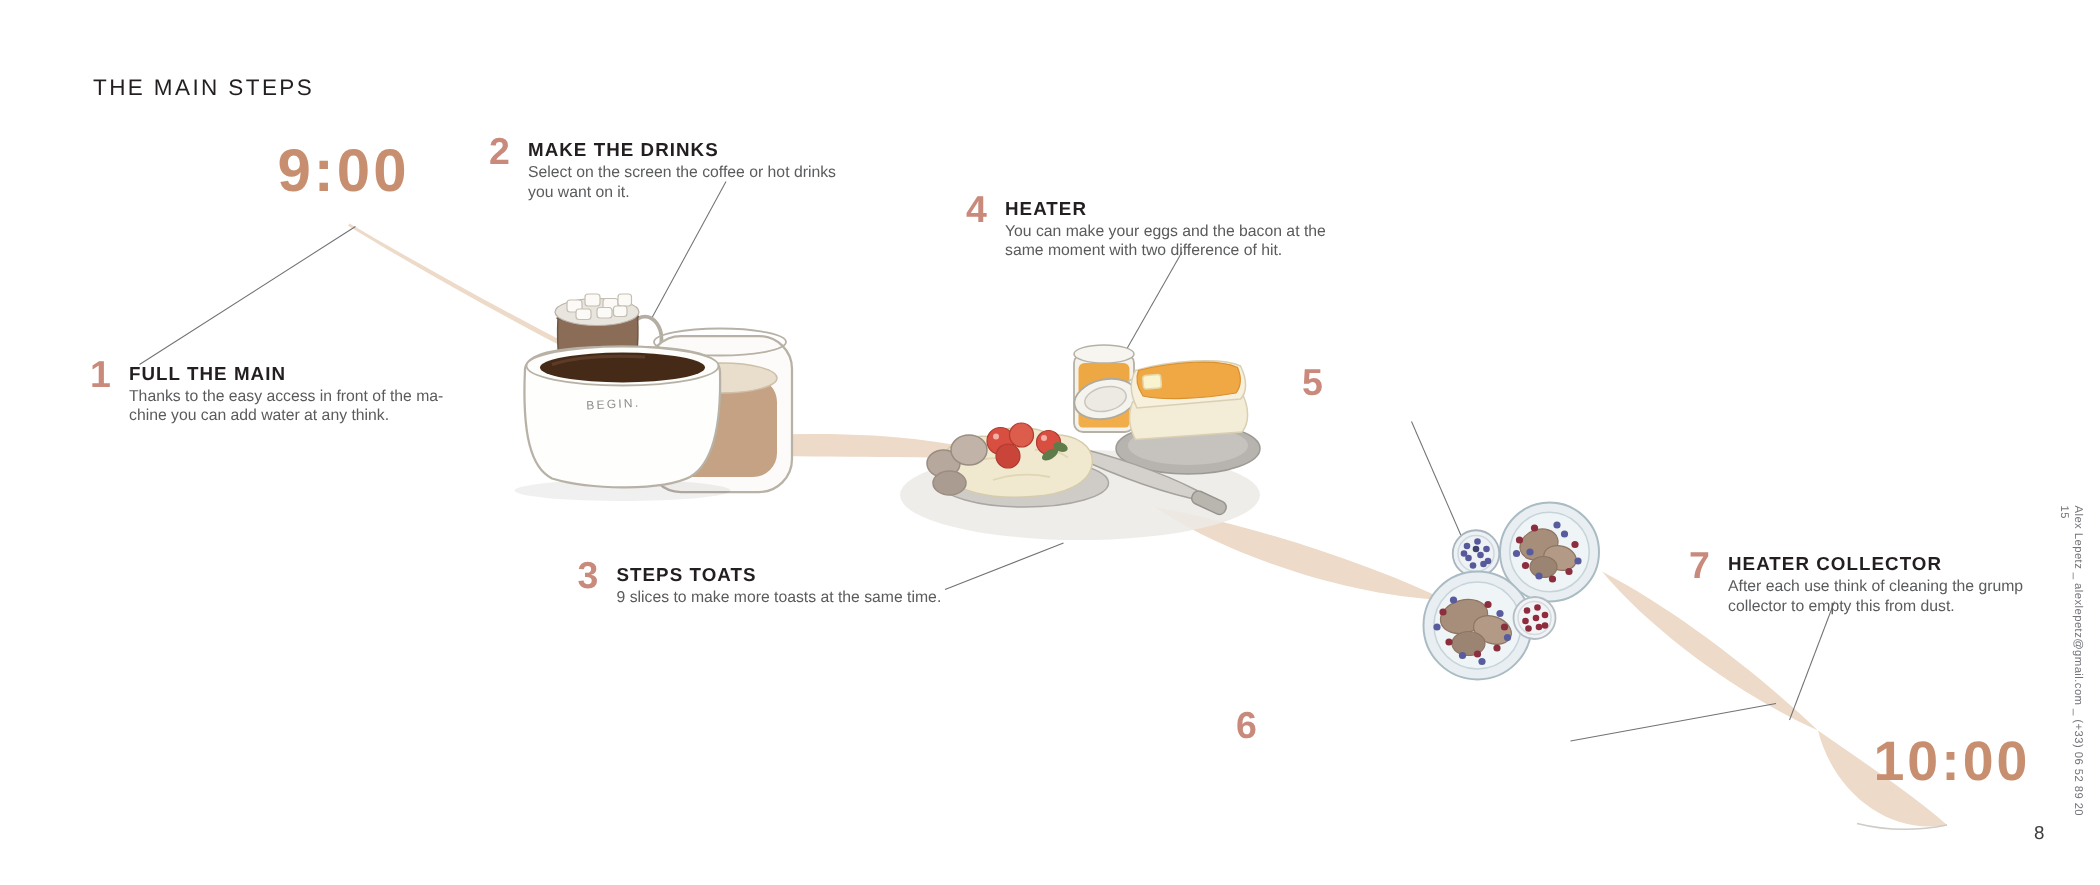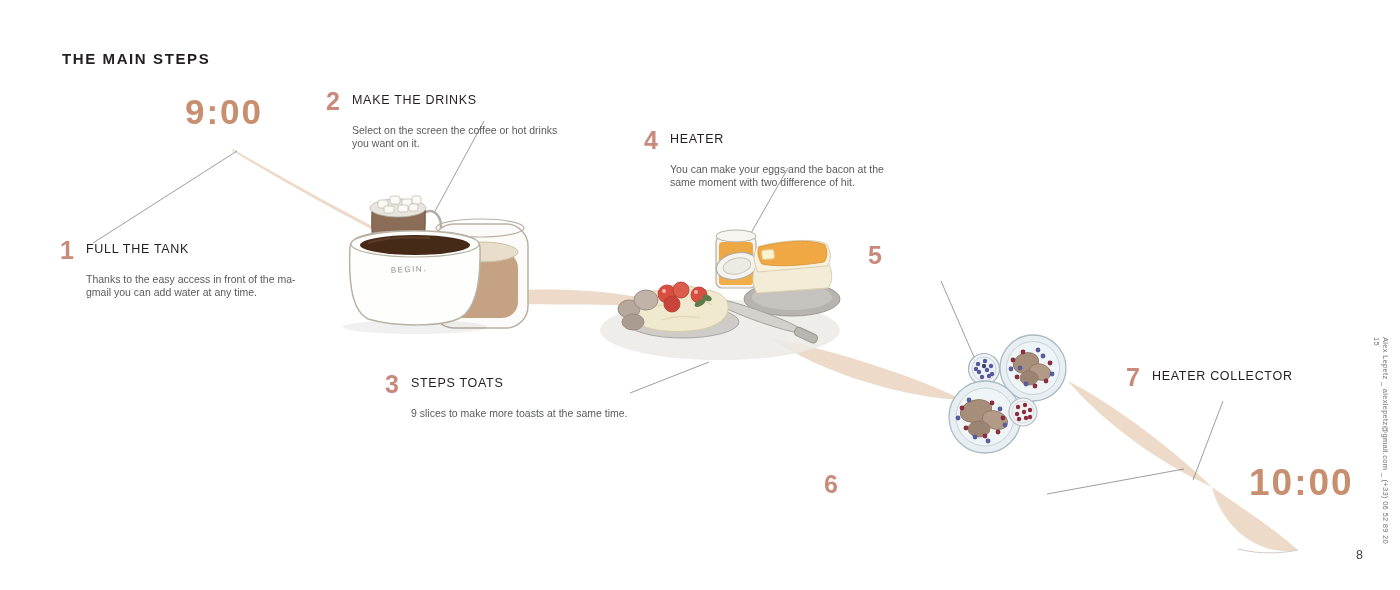--- a/index.html
+++ b/index.html
@@ -3,37 +3,37 @@
 <meta charset="utf-8">
 <style>
   html,body{margin:0;padding:0;background:#ffffff;}
   .canvas{
     position:relative;width:1400px;height:590px;background:#ffffff;overflow:hidden;
     font-family:"Liberation Sans",sans-serif;
   }
   .art{position:absolute;left:0;top:0;}
   .page-title{
     position:absolute;left:62px;top:50px;margin:0;
-    font-size:15px;font-weight:bold;letter-spacing:1.6px;color:#231f20;
+    font-size:15px;font-weight:normal;letter-spacing:1.6px;color:#231f20;
   }
   .time{
-    position:absolute;font-size:35px;font-weight:bold;letter-spacing:2px;color:#c78f6f;
+    position:absolute;font-size:40px;font-weight:bold;letter-spacing:2px;color:#c78f6f;
   }
   .time-start{left:185px;top:92px;}
-  .time-end{left:1249px;top:462px;font-size:37px;text-align:center;}
+  .time-end{left:1249px;top:487px;font-size:37px;text-align:center;}
   .step{position:absolute;display:flex;align-items:flex-start;}
   .step .num{
     width:18px;margin-right:8px;margin-top:-5px;flex:0 0 auto;
     font-size:25px;font-weight:bold;color:#c98a7c;line-height:1;
   }
   .step-title{
-    font-size:12.5px;font-weight:normal;letter-spacing:.7px;color:#231f20;line-height:1.1;
+    font-size:12.5px;font-weight:bold;letter-spacing:.7px;color:#231f20;line-height:1.1;
   }
   .step-desc{
-    margin-top:16px;font-size:10.5px;line-height:1.22;color:#5a5b5d;white-space:pre-line;
+    margin-top:1px;font-size:10.5px;line-height:1.22;color:#5a5b5d;white-space:pre-line;
   }
   .step1{left:60px;top:243px;}
   .step2{left:326px;top:94px;}
   .step3{left:385px;top:377px;}
   .step4{left:644px;top:133px;}
   .step5{left:868px;top:248px;}
   .step6{left:824px;top:477px;}
   .step7{left:1126px;top:370px;}
   .contact{
     position:absolute;right:10px;top:337px;height:215px;
@@ -228,23 +228,23 @@
   </svg>
 
   <h1 class="page-title">THE MAIN STEPS</h1>
 
   <div class="time time-start">9:00</div>
   <div class="time time-end">10:00</div>
 
   <div class="step step1">
     <span class="num">1</span>
     <div class="step-text">
-      <div class="step-title">FULL THE TANK</div>
+      <div class="step-title">FULL THE MAIN</div>
       <div class="step-desc">Thanks to the easy access in front of the ma-
-gmail you can add water at any time.</div>
+chine you can add water at any think.</div>
     </div>
   </div>
 
   <div class="step step2">
     <span class="num">2</span>
     <div class="step-text">
       <div class="step-title">MAKE THE DRINKS</div>
       <div class="step-desc">Select on the screen the coffee or hot drinks
 you want on it.</div>
     </div>
@@ -272,18 +272,20 @@
   </div>
 
   <div class="step step6">
     <span class="num">6</span>
   </div>
 
   <div class="step step7">
     <span class="num">7</span>
     <div class="step-text">
       <div class="step-title">HEATER COLLECTOR</div>
+      <div class="step-desc">After each use think of cleaning the grump
+collector to empty this from dust.</div>
     </div>
   </div>
 
   <div class="contact">Alex Lepetz _ alexlepetz@gmail.com _ (+33) 06 52 89 20 15</div>
   <div class="page-num">8</div>
 </div>
 
 </body></html>

